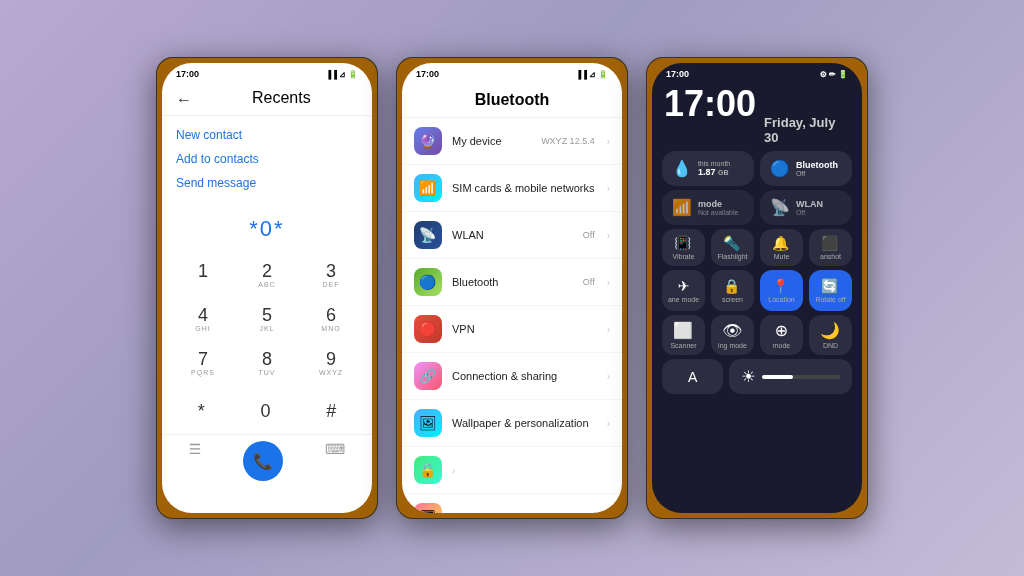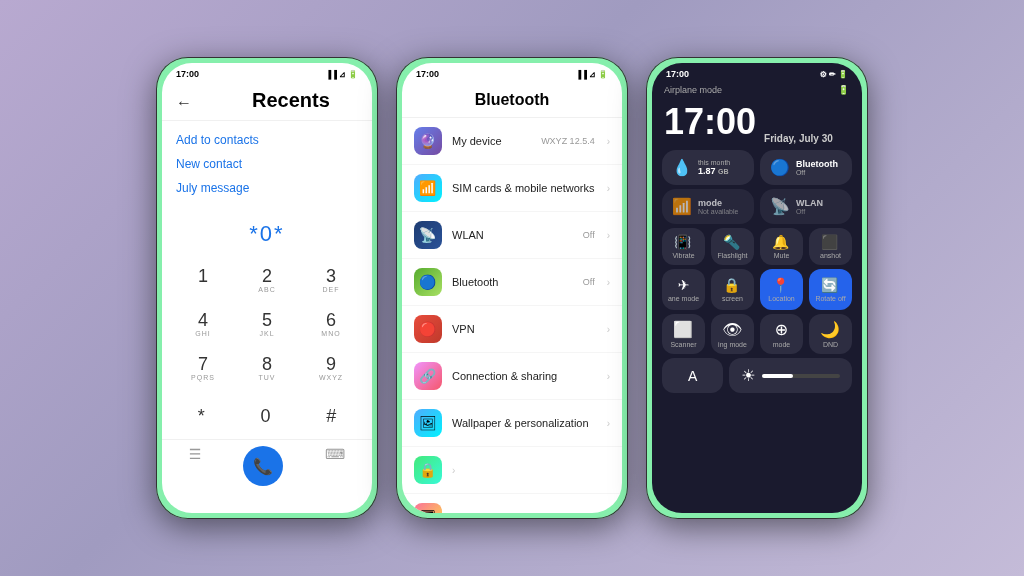--- a/index.html
+++ b/index.html
@@ -10,22 +10,22 @@
       display: flex;
       align-items: center;
       justify-content: center;
       gap: 18px;
       font-family: -apple-system, 'Helvetica Neue', Arial, sans-serif;
       overflow: hidden;
     }
 
     
     .phone {
-      background: #86efac;
-      border-radius: 32px;
+      background: #a16207;
+      border-radius: 17px;
       padding: 6px;
       box-shadow: 0 8px 32px rgba(0,0,0,0.5), inset 0 0 0 1px #333;
       position: relative;
     }
     .phone-inner {
       border-radius: 30px;
       overflow: hidden;
       position: relative;
     }
     .phone-screen {
@@ -65,22 +65,22 @@
       align-items: center;
       padding: 8px 14px;
       border-bottom: 1px solid #f0f0f0;
     }
     .back-arrow {
       font-size: 16px;
       color: #333;
       margin-right: 60px;
     }
     .recents-title {
-      font-size: 20px;
-      font-weight: 700;
+      font-size: 16px;
+      font-weight: 400;
       color: #000;
     }
     .recents-links {
       padding: 12px 14px;
       display: flex;
       flex-direction: column;
       gap: 10px;
     }
     .recents-link {
       font-size: 12px;
@@ -192,21 +192,21 @@
     }
     .cc-time {
       font-size: 36px;
       font-weight: 700;
       color: #fff;
       padding: 2px 12px 0;
       display: flex;
       align-items: baseline;
       gap: 8px;
     }
-    .cc-date { font-size: 10px; color: #ccc; align-self: center; margin-top: 32px; }
+    .cc-date { font-size: 13px; color: #ccc; align-self: center; margin-top: 32px; }
     .cc-tiles {
       display: grid;
       grid-template-columns: 1fr 1fr;
       gap: 6px;
       padding: 6px 10px 4px;
     }
     .cc-tile {
       background: rgba(50,50,70,0.8);
       border-radius: 14px;
       padding: 8px 10px;
@@ -313,23 +313,23 @@
     <div class="phone-screen">
       <div class="status-bar">
         <span>17:00</span>
         <span class="status-icons">▐▐ ⊿ 🔋</span>
       </div>
       <div class="recents-header">
         <span class="back-arrow">←</span>
         <span class="recents-title">Recents</span>
       </div>
       <div class="recents-links">
+        <span class="recents-link">New contact</span>
         <span class="recents-link">Add to contacts</span>
-        <span class="recents-link">New contact</span>
-        <span class="recents-link">July message</span>
+        <span class="recents-link">Send message</span>
       </div>
       <div class="dial-display">*0*</div>
       <div class="dial-grid">
         <div class="dial-key">
             <span class="dial-num">1</span>
             <span class="dial-letters"></span>
           </div>
         <div class="dial-key">
             <span class="dial-num">2</span>
             <span class="dial-letters">ABC</span>
@@ -466,24 +466,20 @@
   </div>
 </div>
 
 <div class="phone phone3">
   <div class="phone-inner">
     <div class="phone-screen cc-screen">
       <div class="status-bar dark">
         <span>17:00</span>
         <span class="status-icons">⚙ ✏ 🔋</span>
       </div>
-      <div class="cc-airplane">
-        <span>Airplane mode</span>
-        <span>🔋</span>
-      </div>
       <div class="cc-time">
         <span>17:00</span>
         <span class="cc-date">Friday, July 30</span>
       </div>
 
       <div class="cc-tiles">
         <div class="cc-tile">
           <span class="cc-tile-icon">💧</span>
           <div>
             <div class="cc-tile-sub">this month</div>

